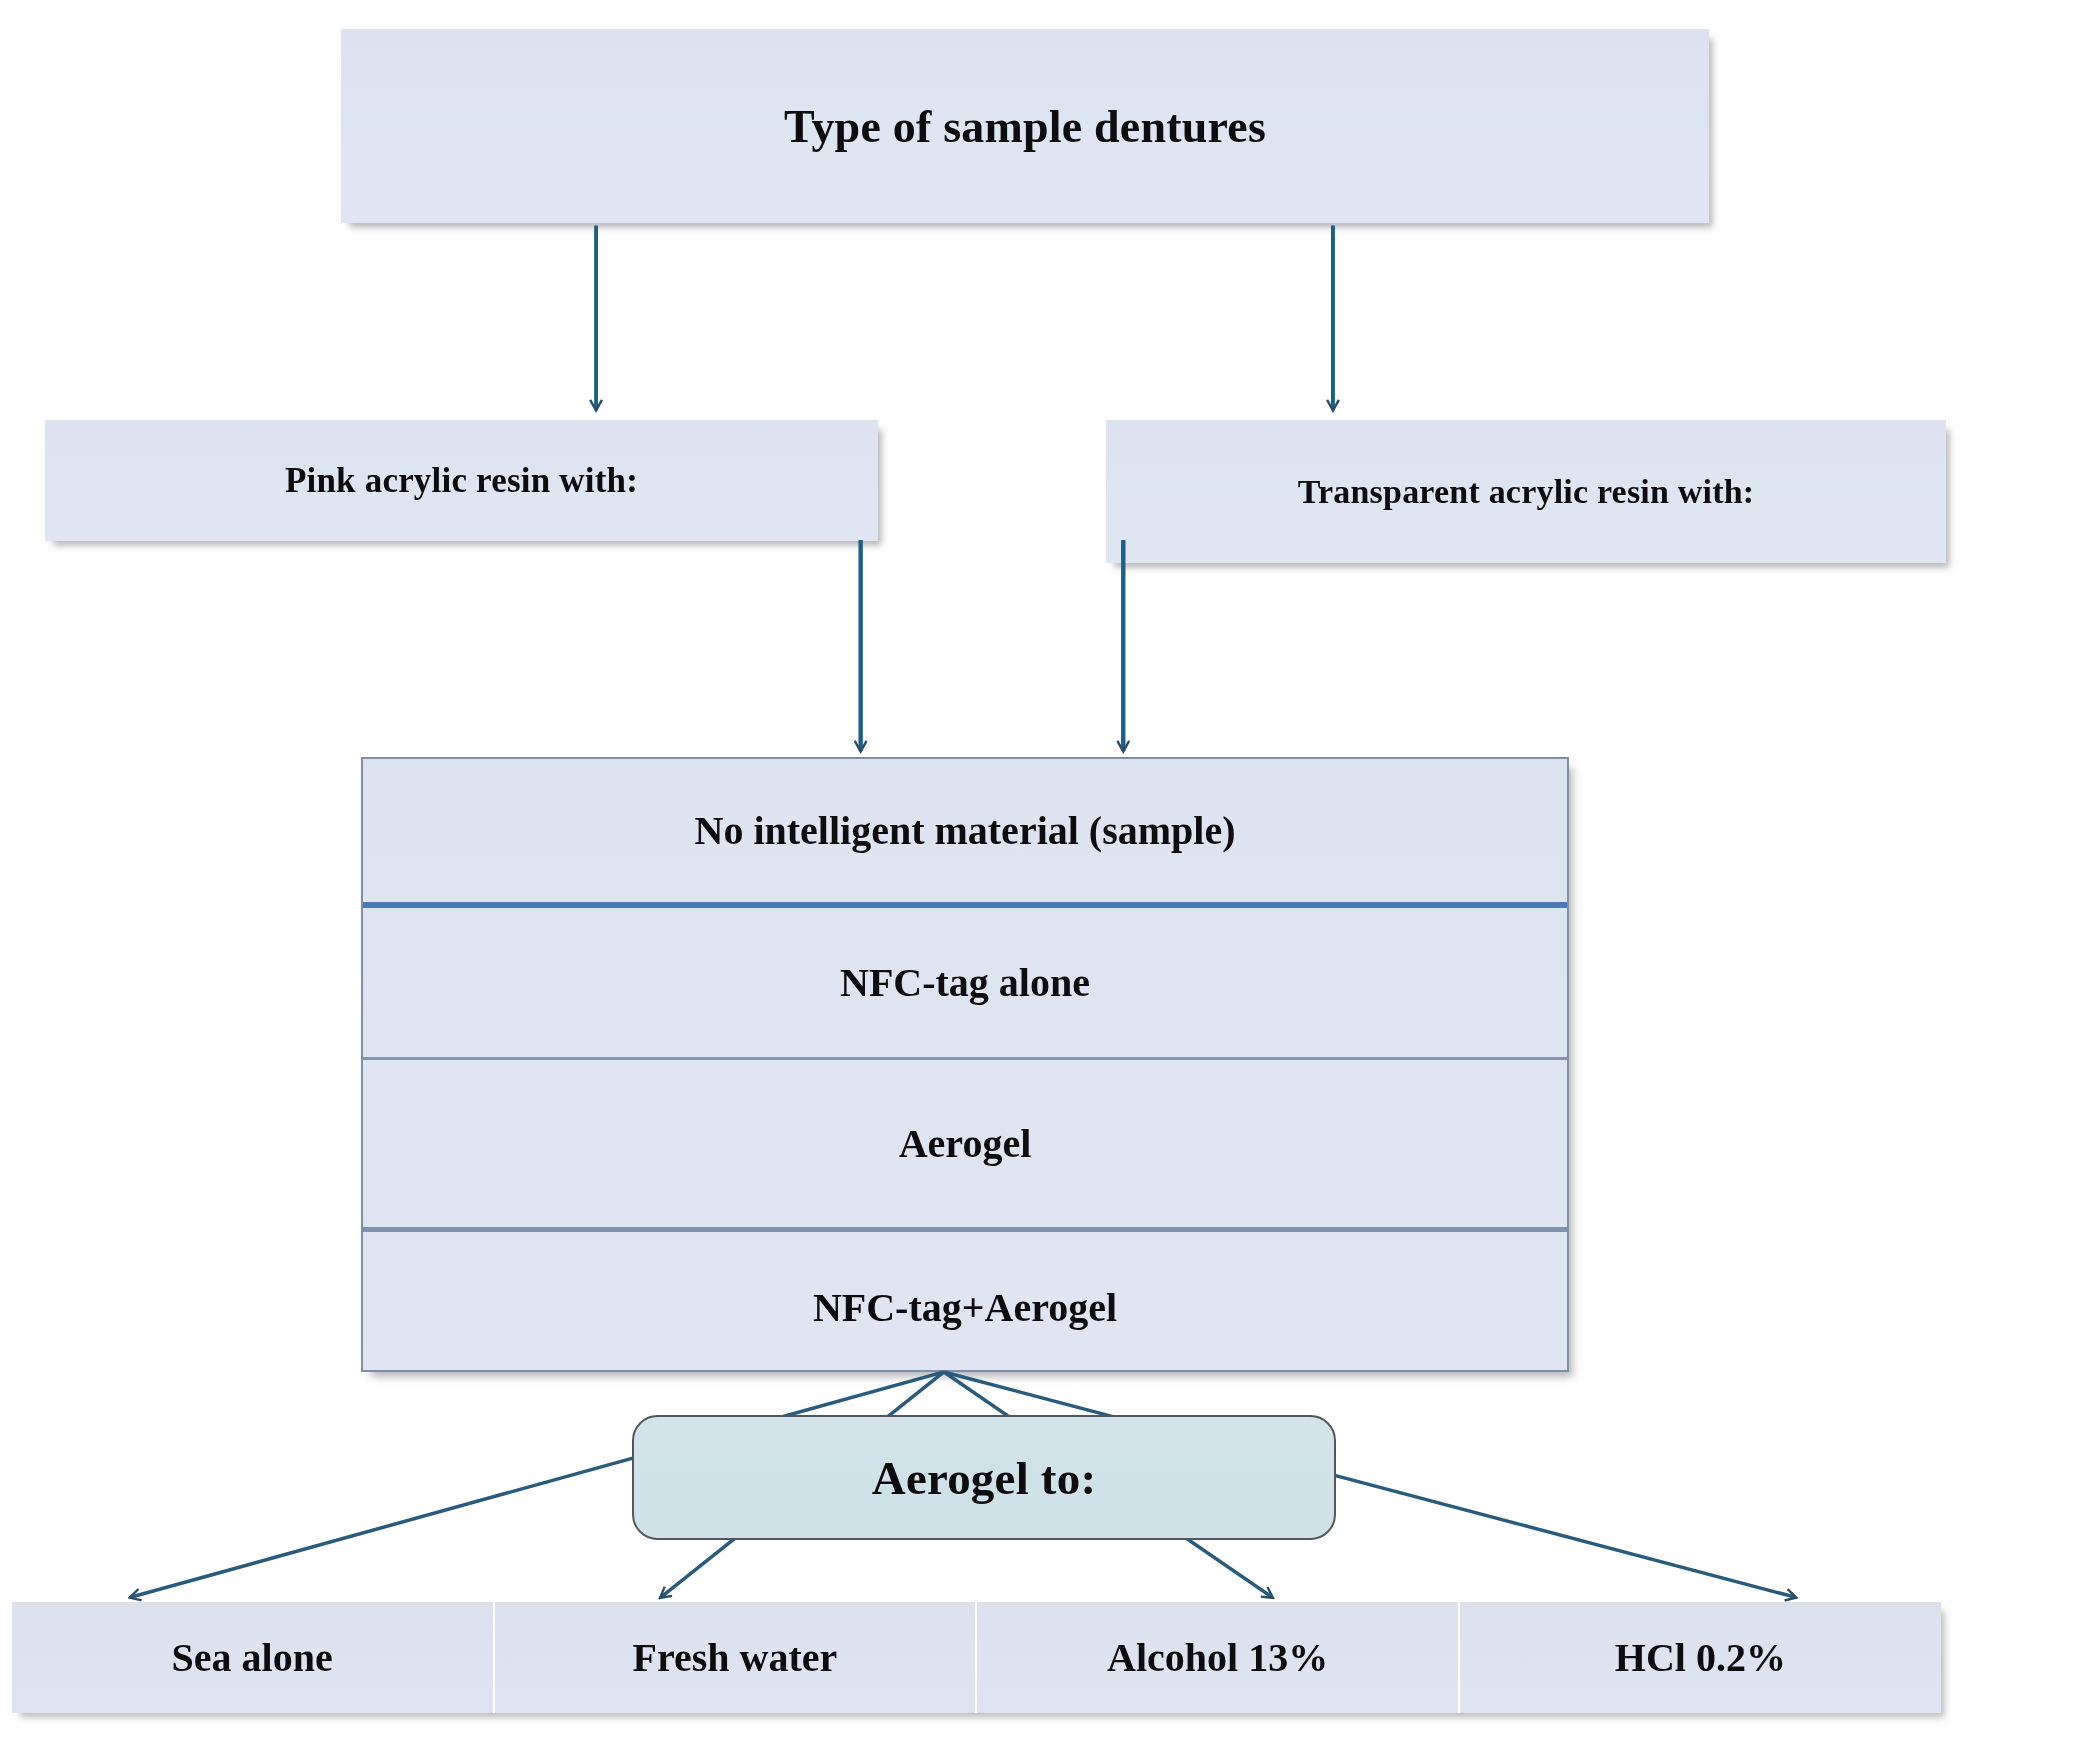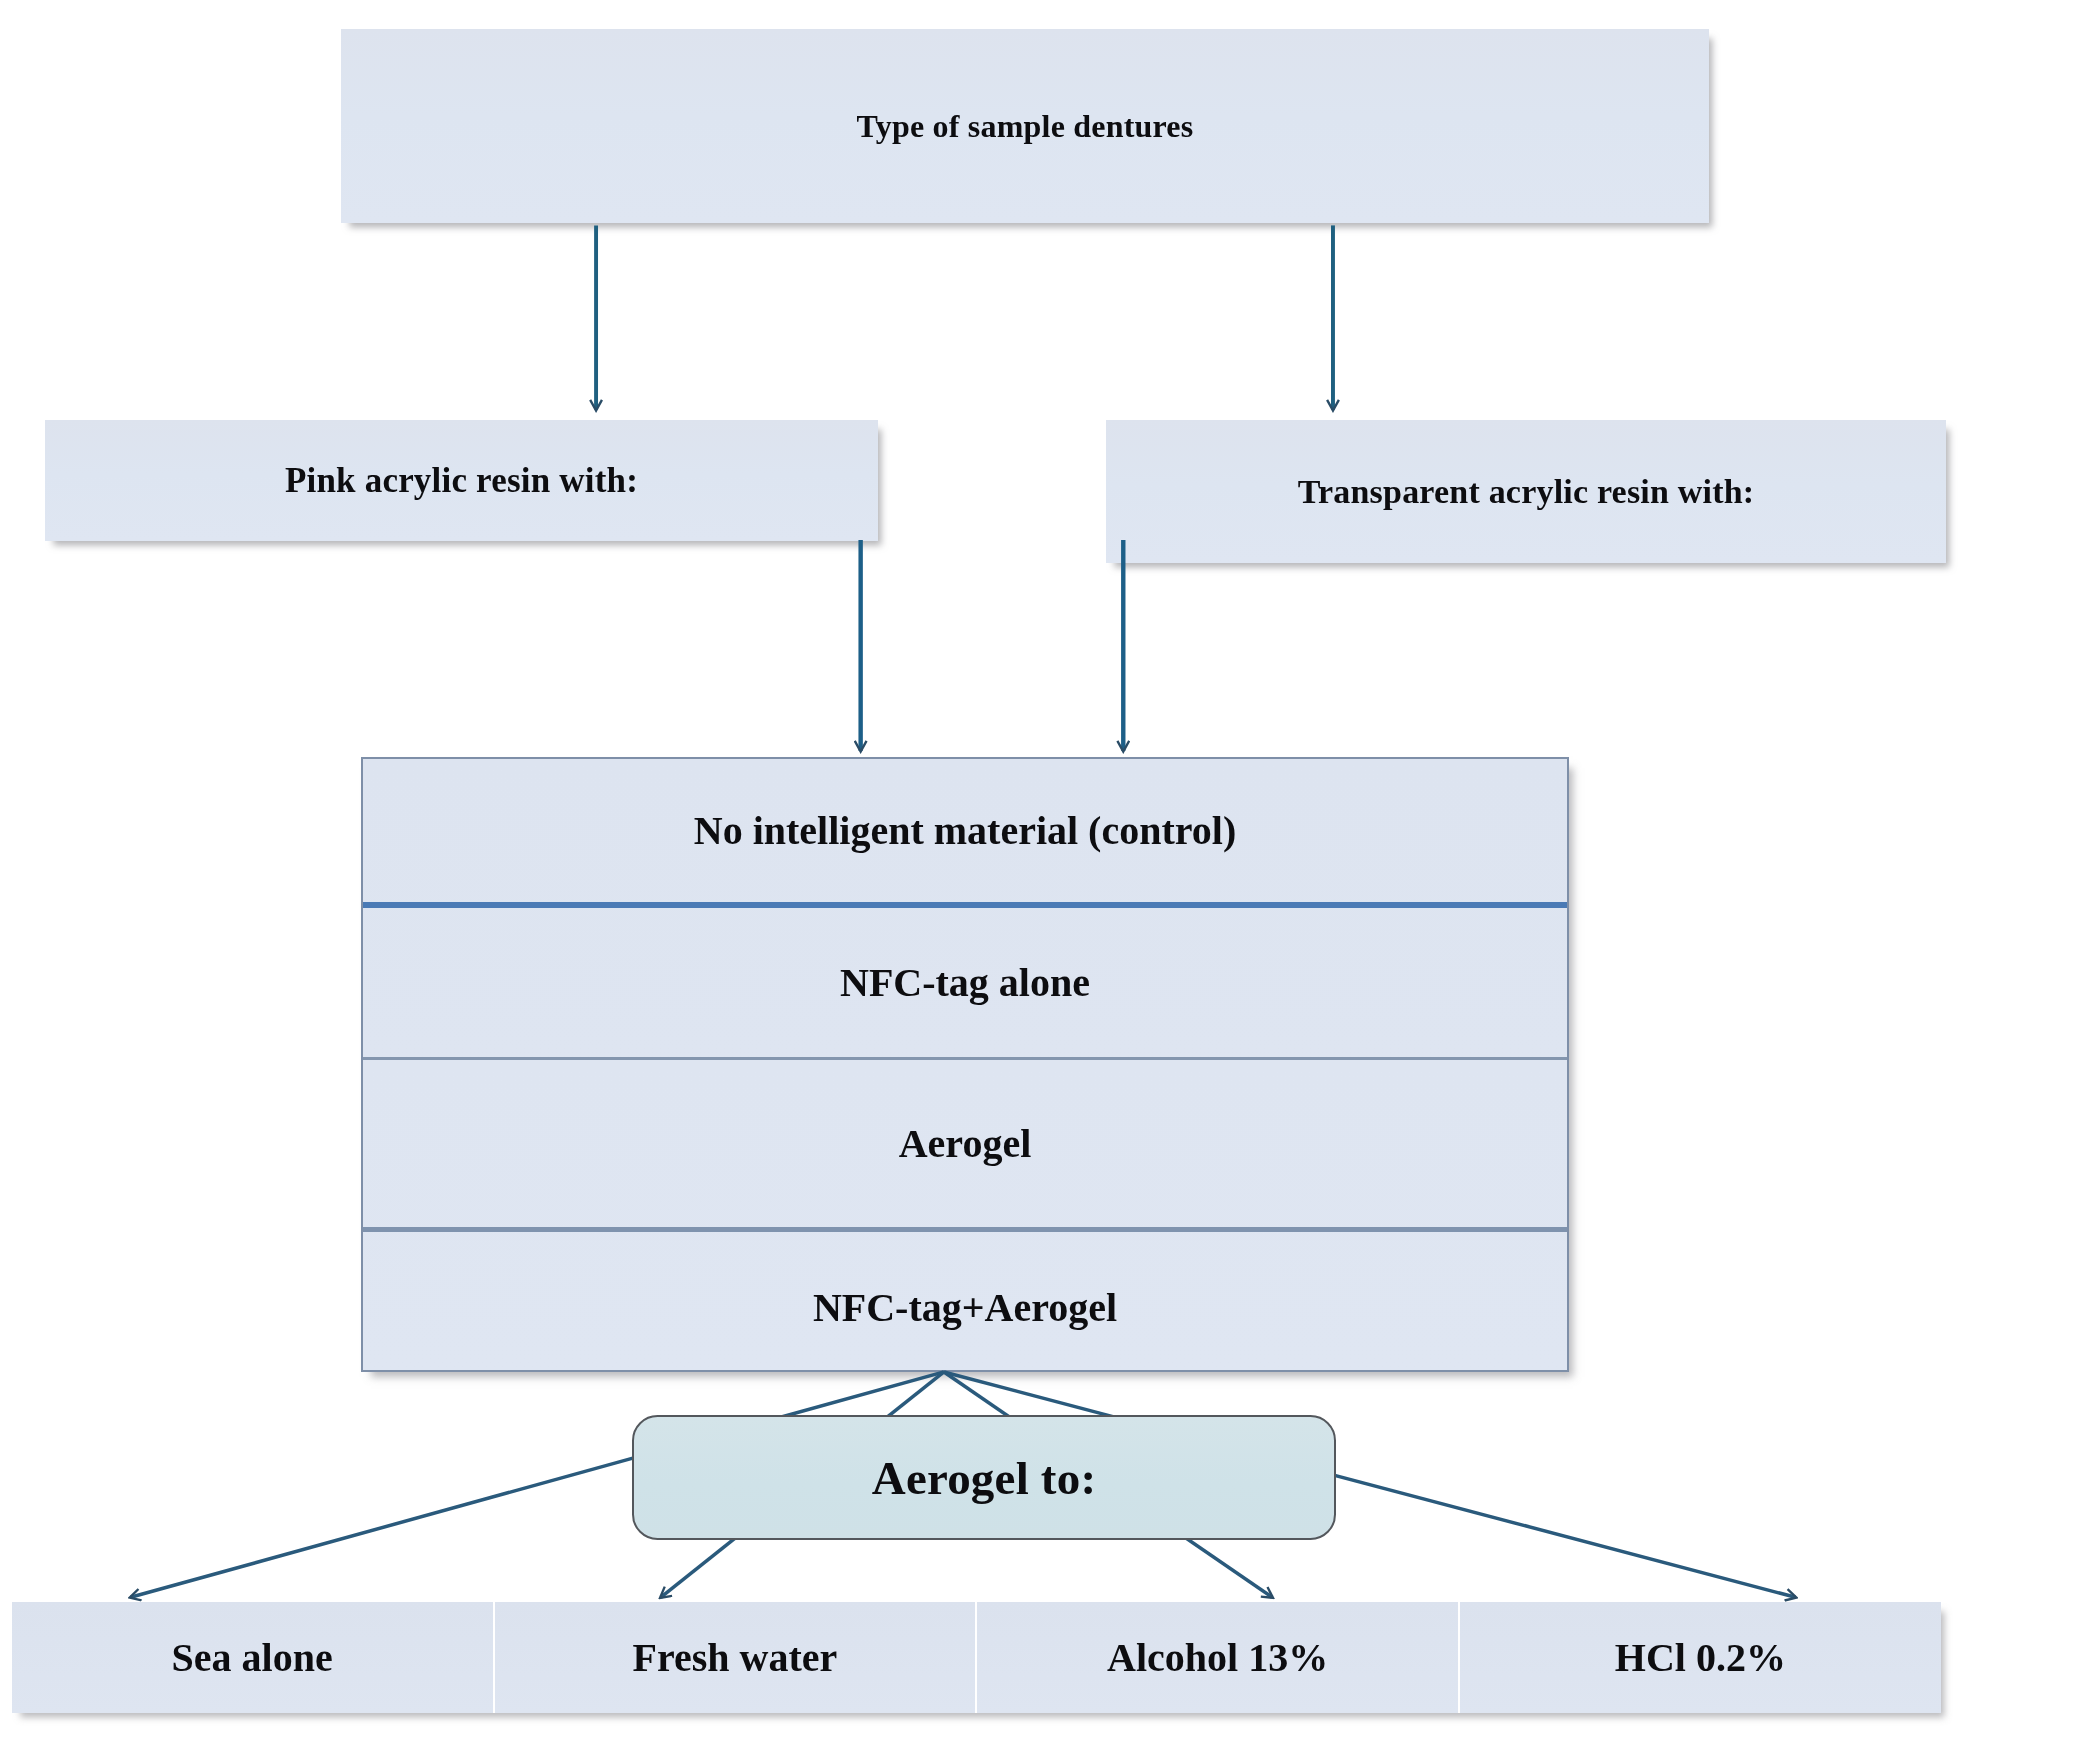--- a/index.html
+++ b/index.html
@@ -39,21 +39,21 @@
     letter-spacing: 0.2px;
     z-index: 2;
   }
   .shadow-box {
     box-shadow: 5.9px 6.9px 6.9px -2px rgba(120,120,125,0.55);
   }
 
   
   #node-top {
     left: 341px; top: 29px; width: 1368px; height: 194px;
-    font-size: 32px;
+    font-size: 46px;
   }
 
   
   #node-pink {
     left: 45px; top: 420px; width: 833px; height: 121px;
     font-size: 35px;
   }
   #node-transparent {
     left: 1106px; top: 420px; width: 840px; height: 143px;
     font-size: 34px;
@@ -168,21 +168,21 @@
   <div class="node shadow-box" id="node-pink">
     <span>Pink acrylic resin with:</span>
   </div>
 
   <div class="node shadow-box" id="node-transparent">
     <span>Transparent acrylic resin with:</span>
   </div>
 
   <div id="stack">
     <div class="stack-row" id="stack-row-0">
-      <span>No intelligent material (control)</span>
+      <span>No intelligent material (sample)</span>
     </div>
     <div class="stack-row" id="stack-row-1">
       <span>NFC-tag alone</span>
     </div>
     <div class="stack-row" id="stack-row-2">
       <span>Aerogel</span>
     </div>
     <div class="stack-row" id="stack-row-3">
       <span>NFC-tag+Aerogel</span>
     </div>

